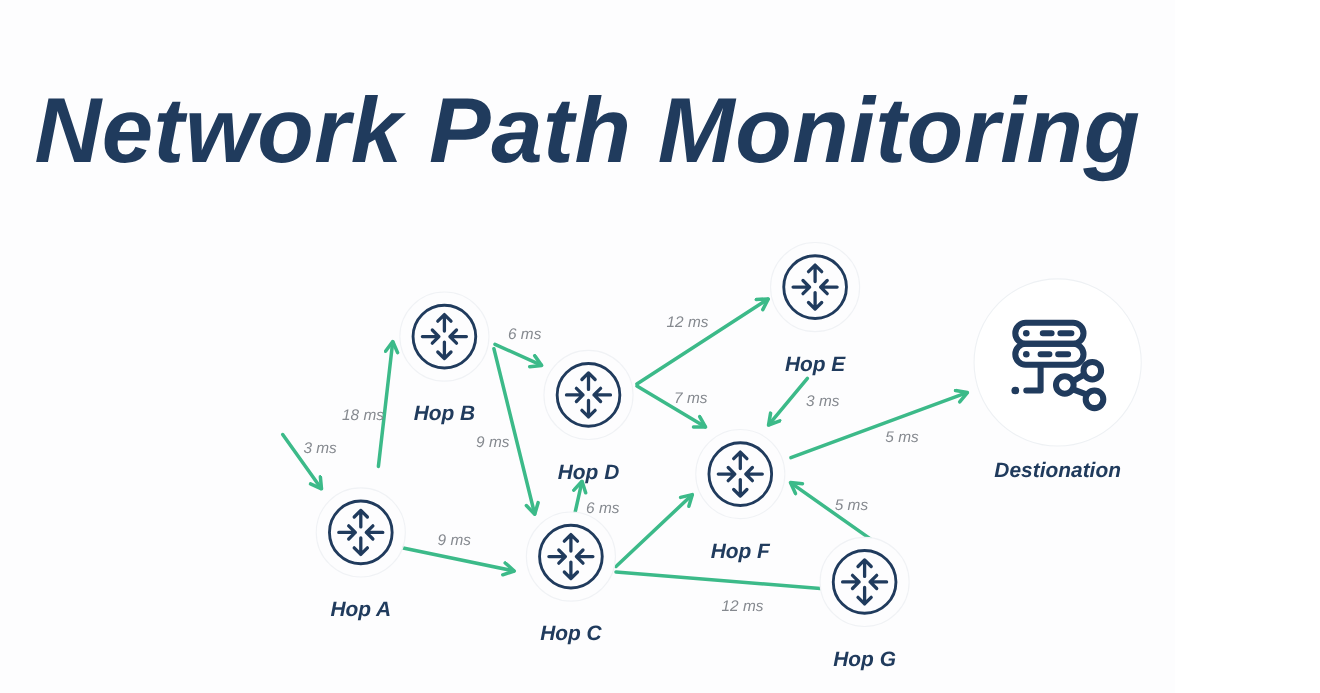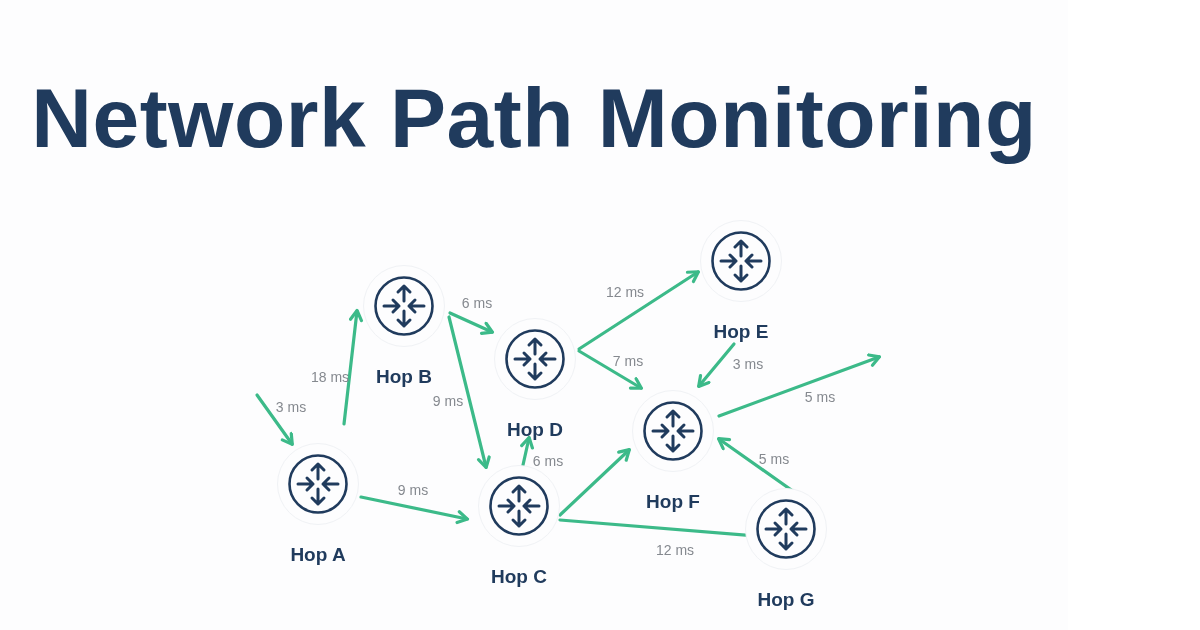--- a/index.html
+++ b/index.html
@@ -3,20 +3,21 @@
 <meta charset="utf-8">
 <style>
   html, body { margin: 0; padding: 0; }
   .canvas {
     position: relative;
     width: 1068px;
     height: 630px;
     background: #fdfdfe;
     overflow: hidden;
     font-family: "Liberation Sans", sans-serif;
+    font-style: italic;
     --navy: #203b5d;
     --green: #3cba89;
     --gray: #85898f;
   }
   .page-title {
     position: absolute;
     top: 76px; left: 0; right: 0;
     margin: 0;
     text-align: center;
     font-size: 84px;
@@ -118,23 +119,42 @@
         <text x="625" y="297" text-anchor="middle" class="edge-label">12 ms</text>
         <text x="628" y="366" text-anchor="middle" class="edge-label">7 ms</text>
         <text x="748" y="369" text-anchor="middle" class="edge-label">3 ms</text>
         <text x="675" y="555" text-anchor="middle" class="edge-label">12 ms</text>
         <text x="774" y="464" text-anchor="middle" class="edge-label">5 ms</text>
         <text x="820" y="402" text-anchor="middle" class="edge-label">5 ms</text>
       </g>
   </svg>
 
 
+  <div class="destination-node">
+    <div class="destination-circle">
+      <svg class="server-icon" width="92" height="92" viewBox="0 0 92 92">
+        <rect class="stroke" x="7" y="9.5" width="62" height="19" rx="9.5" stroke-width="5.5"></rect>
+        <rect class="stroke" x="7" y="28.5" width="62" height="19" rx="9.5" stroke-width="5.5"></rect>
+        <circle class="fill" cx="17" cy="19" r="3"></circle>
+        <circle class="fill" cx="17" cy="38" r="3"></circle>
+        <path class="stroke" d="M32 19 h8 M48 19 h10" stroke-width="5.5"></path>
+        <path class="stroke" d="M30 38 h8 M46 38 h9" stroke-width="5.5"></path>
+        <path class="stroke" d="M30 48 V71 H17" stroke-width="5.5"></path>
+        <circle class="fill" cx="7" cy="71" r="3.5"></circle>
+        <circle class="stroke" cx="52" cy="66" r="8" stroke-width="5.5"></circle>
+        <circle class="stroke" cx="77" cy="53" r="8" stroke-width="5.5"></circle>
+        <circle class="stroke" cx="79" cy="79" r="8" stroke-width="5.5"></circle>
+        <path class="stroke" d="M59.5 62.5 L69.5 56.5 M59.5 70 L71.5 74.5" stroke-width="5.5"></path>
+      </svg>
+    </div>
+    <div class="destination-label">Destionation</div>
+  </div>
 
   <div id="nodes-layer">
-      <div class="hop-node" style="left: 258px; top: 443px; text-align: center;">
+      <div class="hop-node" style="left: 268px; top: 443px; text-align: center;">
     <div class="node-halo">
       <svg class="router-icon" width="62" height="62" viewBox="0 0 62 62">
         <circle class="stroke" cx="31" cy="31" r="28.5" stroke-width="2.6"></circle>
         <path class="stroke" d="M31 26 V11 M25 17 L31 11 L37 17" stroke-width="3"></path>
         <path class="stroke" d="M31 36 V51 M25 45 L31 51 L37 45" stroke-width="3"></path>
         <path class="stroke" d="M11 31 H26 M20 25 L26 31 L20 37" stroke-width="3"></path>
         <path class="stroke" d="M51 31 H36 M42 25 L36 31 L42 37" stroke-width="3"></path>
       </svg>
     </div>
     <div class="node-label">Hop A</div>

